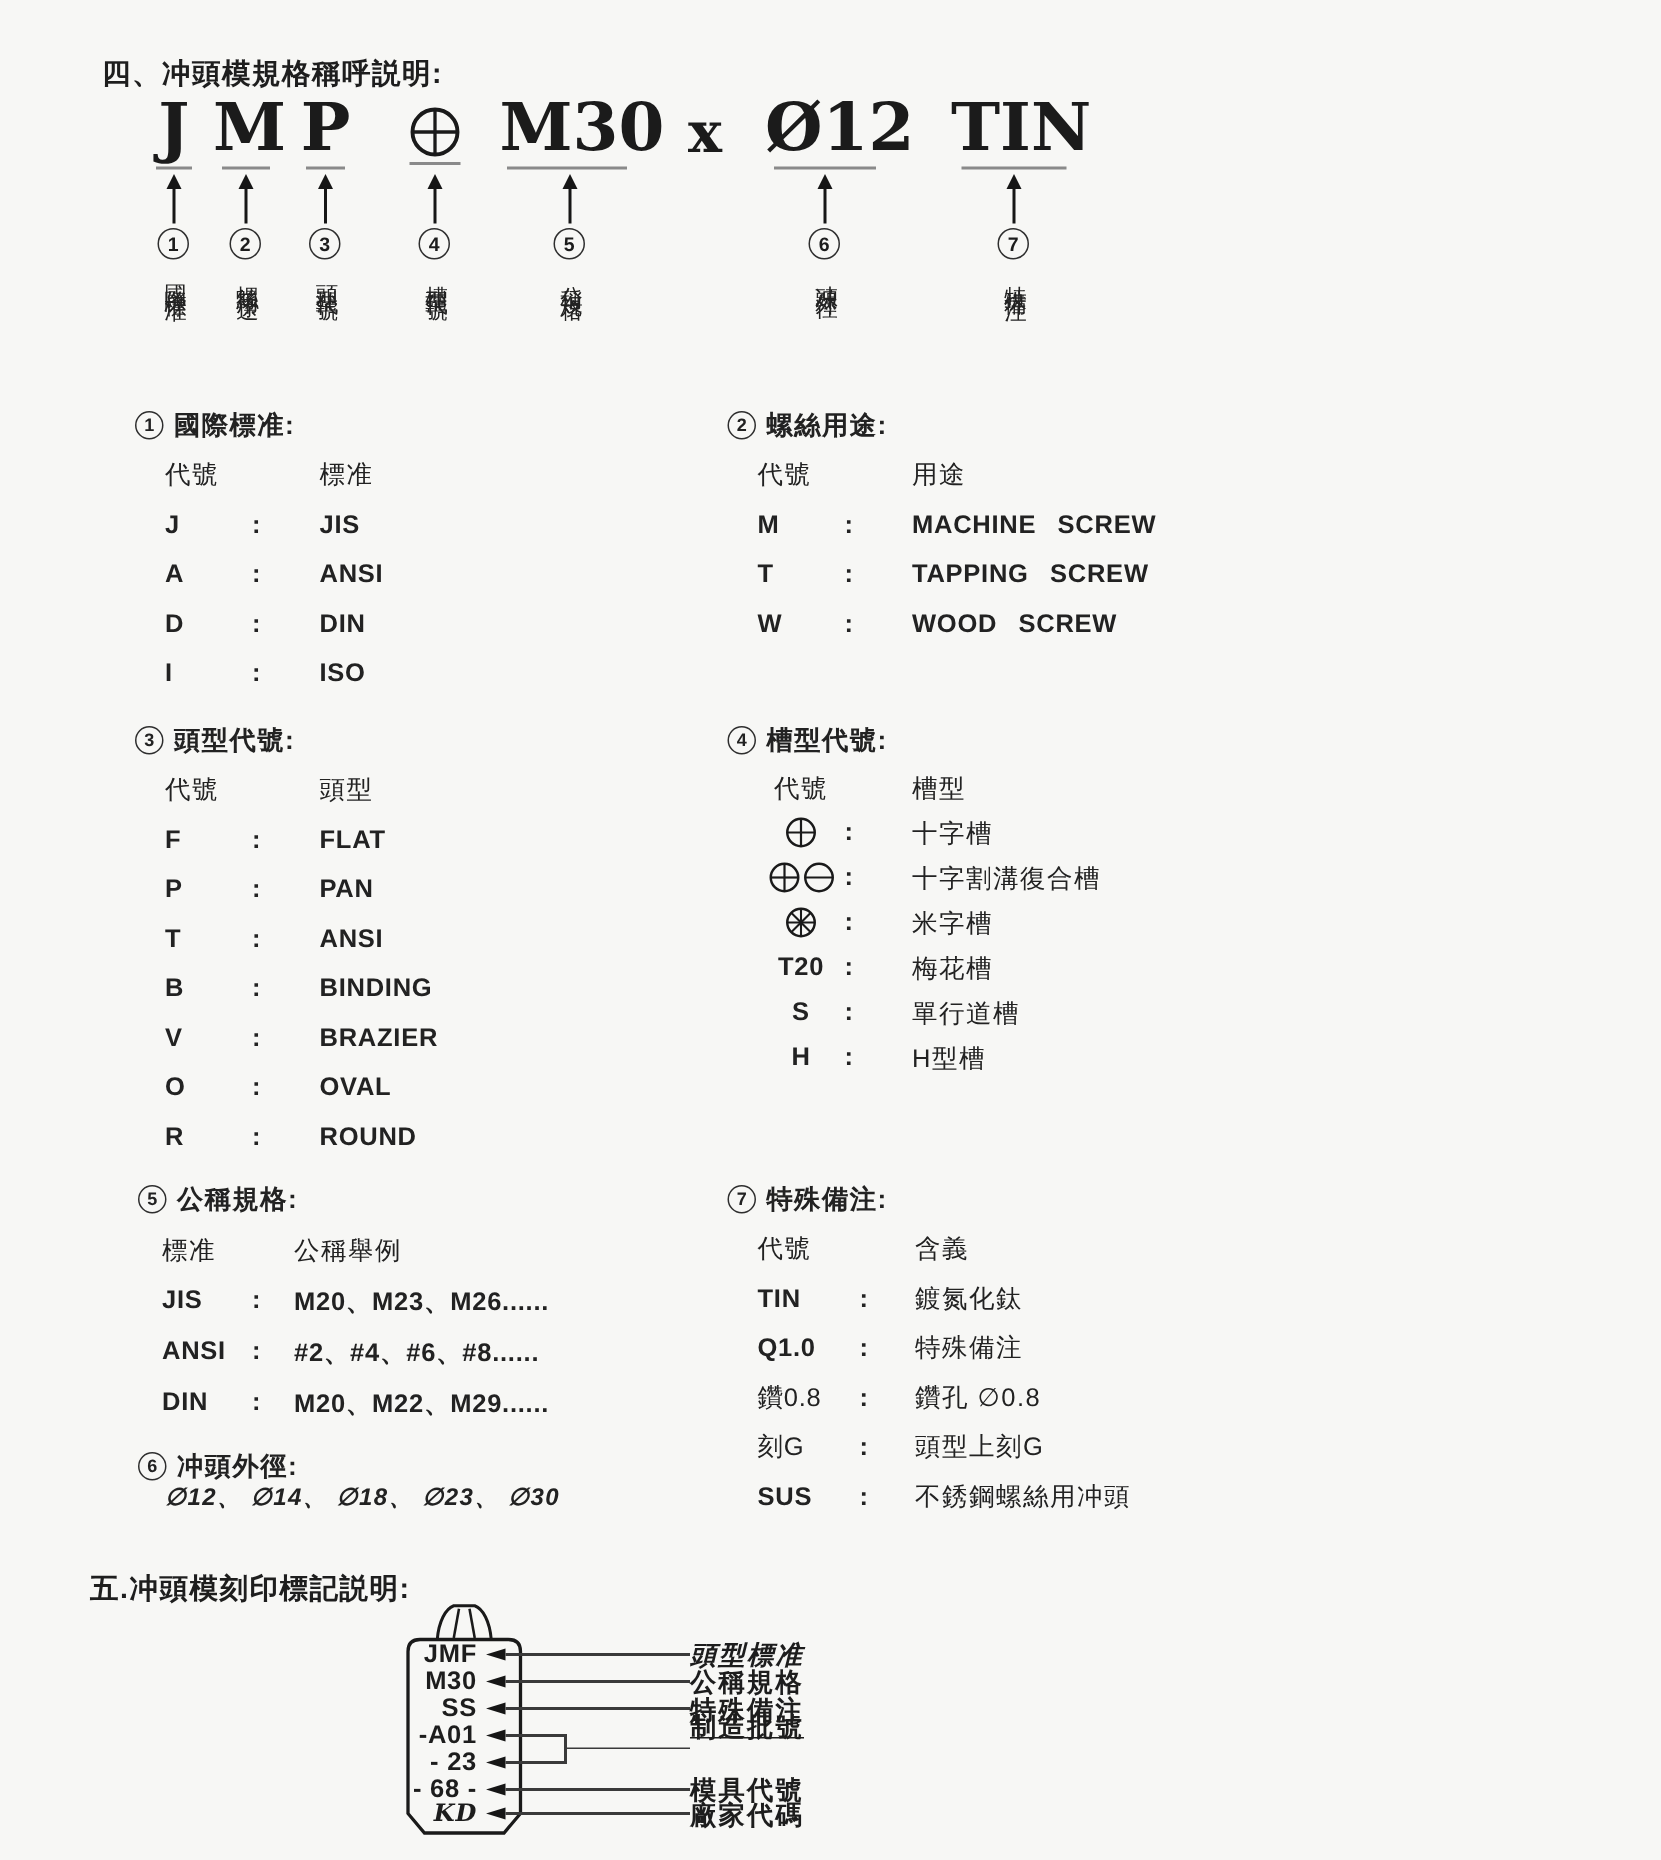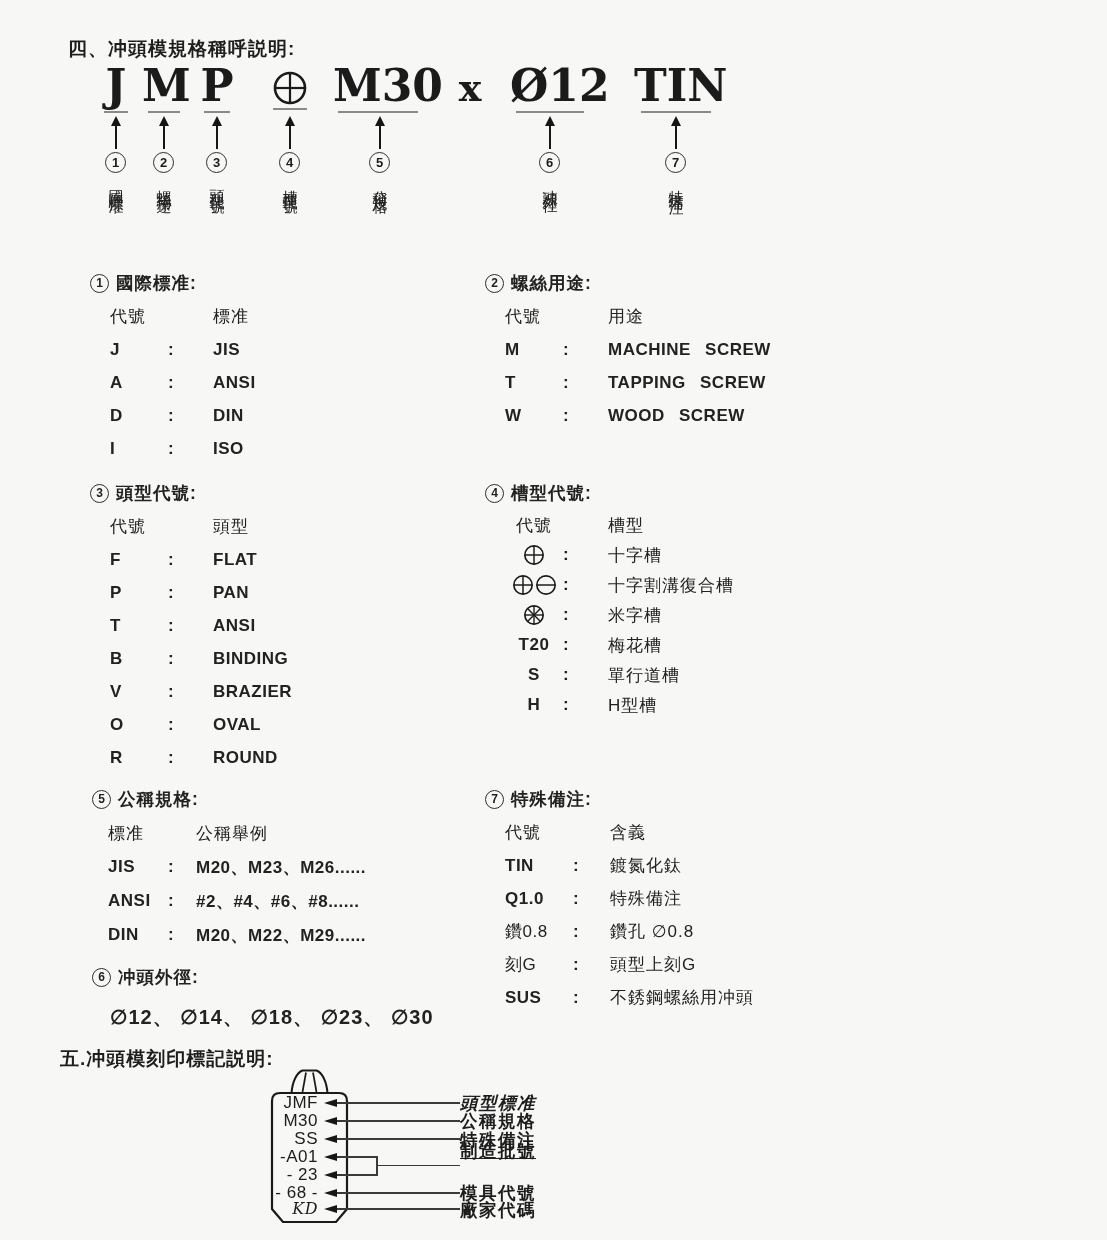--- a/index.html
+++ b/index.html
@@ -44,25 +44,25 @@
   .row .val.cjk{font-weight:500;word-spacing:0;letter-spacing:1px;}
   .row.hdr .code,.row.hdr .val{font-weight:500;letter-spacing:1px;}
   
   #sec-slot .row{height:30px;}
   #sec-slot .row .code{text-align:center;}
   .symwrap{display:inline-flex;align-items:center;justify-content:center;gap:1px;}
   
   #sec-nominal .row{grid-template-columns:60px 28px auto;padding-left:16px;height:34px;}
   
   #sec-remarks .row{grid-template-columns:68px 37px auto;}
-  .diam-line{padding-left:18px;margin-top:16px;font-size:20px;font-weight:700;letter-spacing:1px;}
+  .diam-line{padding-left:18px;margin-top:0;font-size:16px;font-weight:700;letter-spacing:1px;font-style:italic;}
 
   
   #diagram{left:250px;top:1062px;width:640px;height:175px;}
-  .stamp{position:absolute;left:0;width:68px;text-align:right;font-size:17px;font-weight:400;letter-spacing:.5px;color:#1d1d1d;height:20px;line-height:20px;}
+  .stamp{position:absolute;left:0;width:68px;text-align:right;font-size:17px;font-weight:700;letter-spacing:.5px;color:#1d1d1d;height:20px;line-height:20px;}
   .stamp.kd{font-family:"DejaVu Serif",serif;font-style:italic;font-size:16px;}
   .ah{position:absolute;width:0;height:0;border-top:4.5px solid transparent;border-bottom:4.5px solid transparent;border-right:13px solid #161616;}
   .ln{position:absolute;background:#3a3a3a;height:1.5px;}
   .lnv{position:absolute;background:#3a3a3a;width:1.5px;}
   .dlabel{position:absolute;left:210px;font-size:17.5px;font-weight:600;letter-spacing:1.5px;color:#1d1d1d;white-space:nowrap;}
   svg .st{stroke:#1a1a1a;fill:none;}
 </style>
 </head>
 <body>
 

